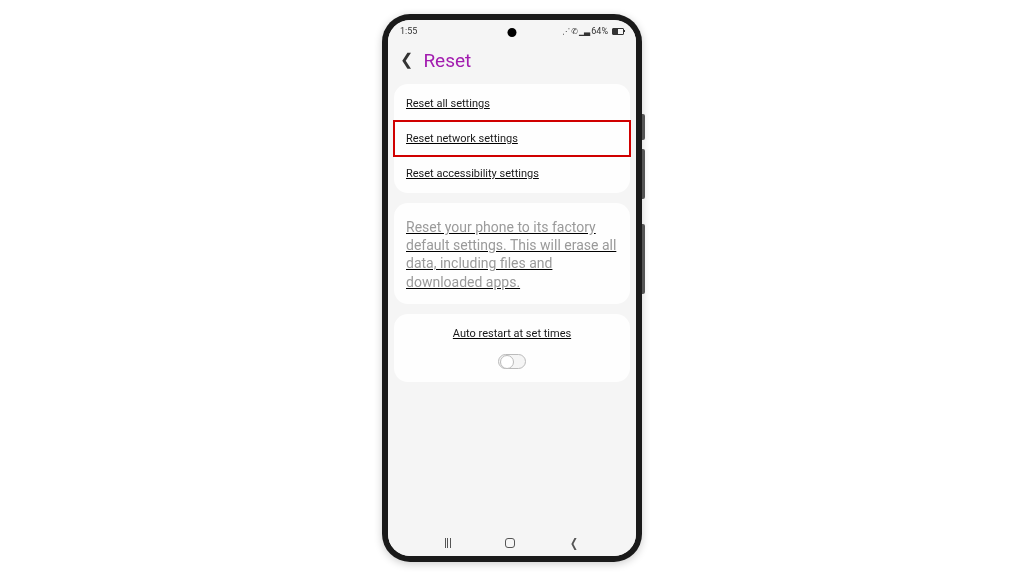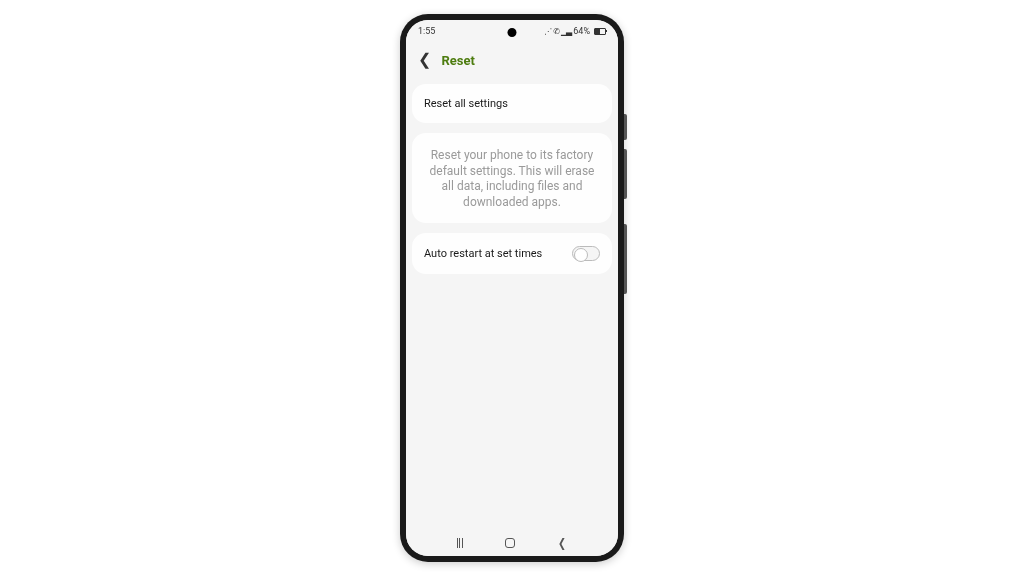--- a/index.html
+++ b/index.html
@@ -6,21 +6,21 @@
     body {
       width: 1024px;
       height: 576px;
       background: #ffffff;
       display: flex;
       align-items: center;
       justify-content: center;
       font-family: -apple-system, BlinkMacSystemFont, "Segoe UI", Roboto, sans-serif;
     }
     .phone-frame {
-      width: 224px;
+      width: 260px;
       height: 548px;
       background: #1a1a1a;
       border-radius: 28px;
       padding: 6px;
       position: relative;
       box-shadow: 0 2px 8px rgba(0,0,0,0.2);
     }
     .phone-side-btn {
       position: absolute;
       right: -3px;
@@ -103,55 +103,56 @@
       background: #f5f5f5;
       gap: 10px;
     }
     .back-icon {
       font-size: 16px;
       color: #333;
       cursor: pointer;
       line-height: 1;
     }
     .header-title {
-      font-size: 13px;
-      color: #4d7c0f;
-      font-weight: 700;
+      font-size: 19px;
+      color: #a21caf;
+      font-weight: 400;
     }
     .content {
       flex: 1;
       padding: 6px;
       background: #f5f5f5;
     }
     .card {
       background: #fefefe;
       border-radius: 14px;
       margin-bottom: 10px;
       padding: 2px 0;
+      text-decoration: underline;
     }
     .row {
       padding: 11px 12px;
       cursor: pointer;
     }
     .row-title {
       font-size: 11px;
       color: #1a1a1a;
     }
     .row-sub {
-      font-size: 12px;
+      font-size: 14px;
       color: #9a9a9a;
       margin-top: 2px;
       line-height: 1.3;
-      text-align: center;
     }
     .row-toggle {
       display: flex;
       align-items: center;
       justify-content: space-between;
       gap: 14px;
+      flex-direction: column;
     }
     .row-toggle-text {
       flex: 1;
     }
     .toggle {
       width: 28px;
       height: 15px;
       border: 1px solid #bbb;
       border-radius: 10px;
       position: relative;
@@ -233,20 +234,26 @@
       <span class="back-icon">❮</span>
       <span class="header-title">Reset</span>
     </div>
 
     <div class="content">
 
       <div class="card">
         <div class="row">
           <div class="row-title">Reset all settings</div>
         </div>
+        <div class="row highlighted">
+          <div class="row-title">Reset network settings</div>
+        </div>
+        <div class="row">
+          <div class="row-title">Reset accessibility settings</div>
+        </div>
       </div>
 
       <div class="card">
         <div class="row">
           <div class="row-sub">Reset your phone to its factory default settings. This will erase all data, including files and downloaded apps.</div>
         </div>
       </div>
 
       <div class="card">
         <div class="row row-toggle">

